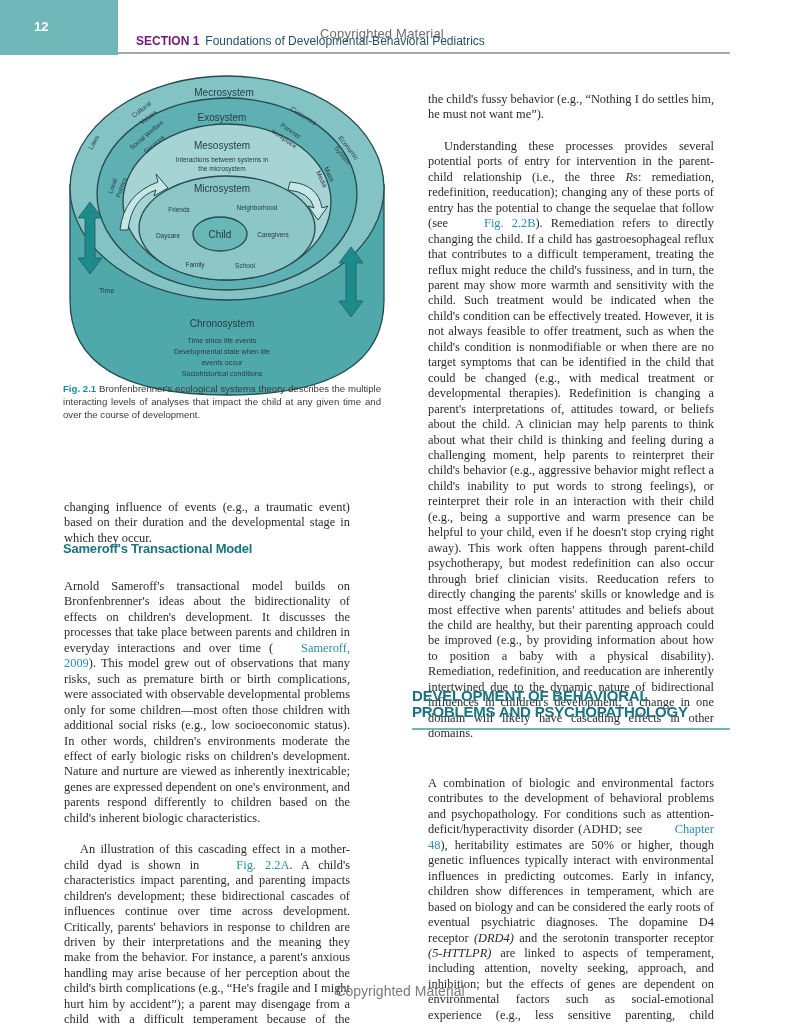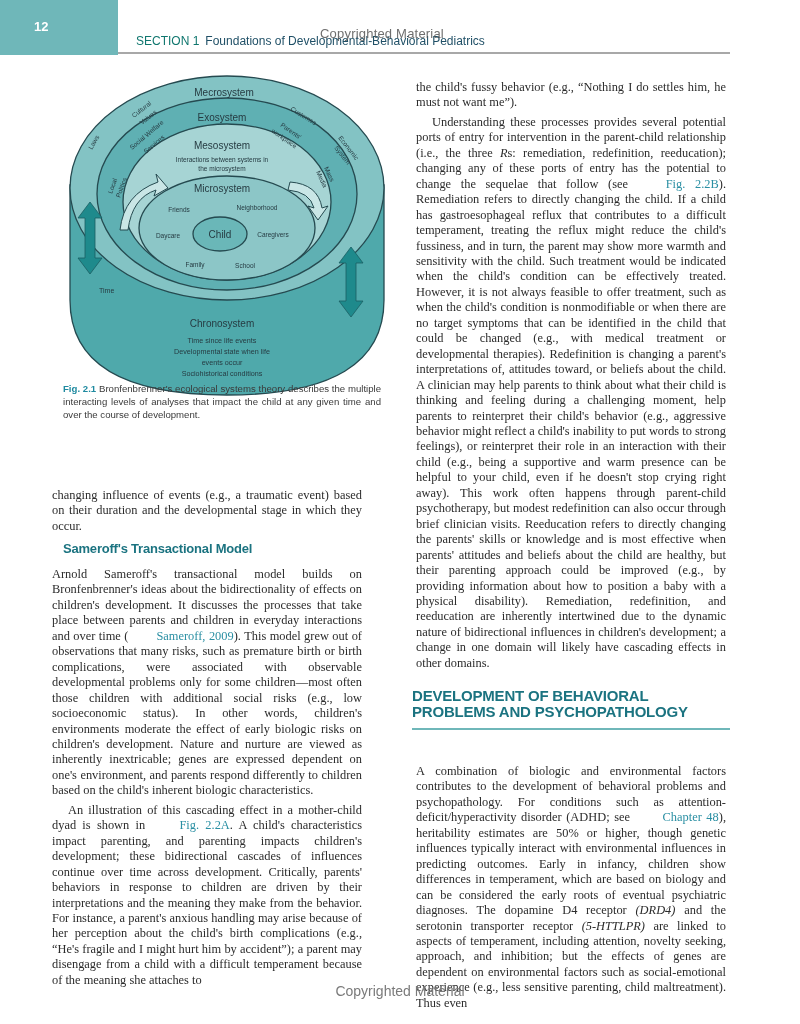--- a/index.html
+++ b/index.html
@@ -3,31 +3,31 @@
 <meta charset="utf-8">
 <style>
   html, body { margin:0; padding:0; background:#ffffff; }
   body { width:800px; height:1024px; position:relative; overflow:hidden;
          font-family:"Liberation Serif", "DejaVu Serif", serif; color:#2b2b2b; }
   .tab { position:absolute; left:0; top:0; width:118px; height:55px; background:#6fb7b9; }
   .pagenum { position:absolute; left:34px; top:19px; font-family:"Liberation Sans", sans-serif;
              font-weight:bold; font-size:13px; color:#ffffff; }
   .running-head { position:absolute; left:136px; top:34px; font-family:"Liberation Sans", sans-serif;
                   font-size:12px; color:#1f4f66; white-space:nowrap; }
-  .running-head .sec { font-weight:normal; color:#0f766e; margin-right:6px; }
+  .running-head .sec { font-weight:bold; color:#701a75; margin-right:6px; }
   .head-rule { position:absolute; left:118px; top:52px; width:612px; height:2px; background:#a8a8a8; }
   .watermark-top { position:absolute; left:320px; top:26px; font-family:"Liberation Sans", sans-serif;
                    font-size:13px; color:#555; opacity:.85; letter-spacing:.2px; }
   .watermark-bottom { position:absolute; left:0; width:800px; top:983px; text-align:center;
                       font-family:"Liberation Sans", sans-serif; font-size:14px; color:#7a7a7a; }
 
   .col { position:absolute; font-size:12.4px; line-height:15.45px; text-align:justify; hyphens:manual; }
   .col-left { left:48px; width:318px; }
   .col-right { left:412px; width:318px; }
-  .col p { margin:4px; }
+  .col p { margin:16px; }
   .indent { text-indent:16px; }
   .link { color:#2a8fa3;padding-left:28px; }
   .it { font-style:italic; }
 
   .fig { position:absolute; left:62px; top:70px; width:330px; height:330px; }
   .caption { position:absolute; left:63px; top:382px; width:318px; font-family:"Liberation Sans", sans-serif;
              font-size:9.6px; line-height:13.2px; color:#3a3a3a; text-align:justify; }
   .caption .figlab { color:#1f8aa0; font-weight:bold; }
 
   .h-sameroff { position:absolute; left:63px; top:541px; font-family:"Liberation Sans", sans-serif;

